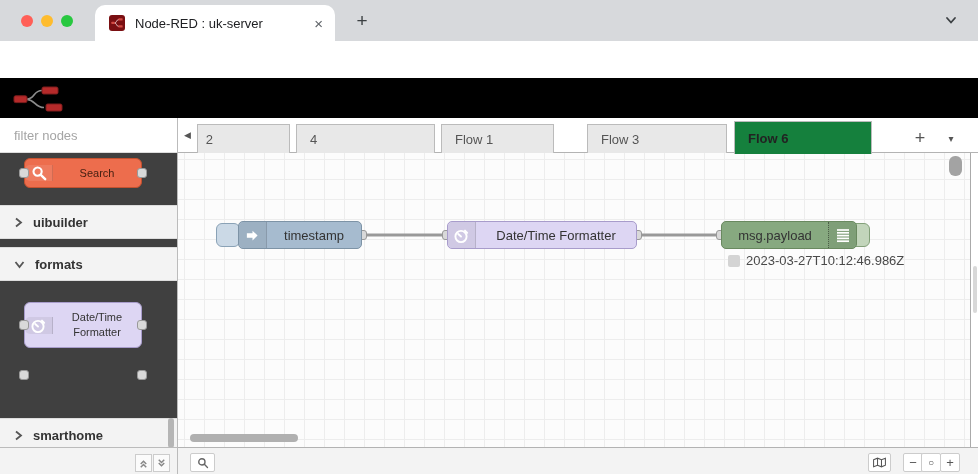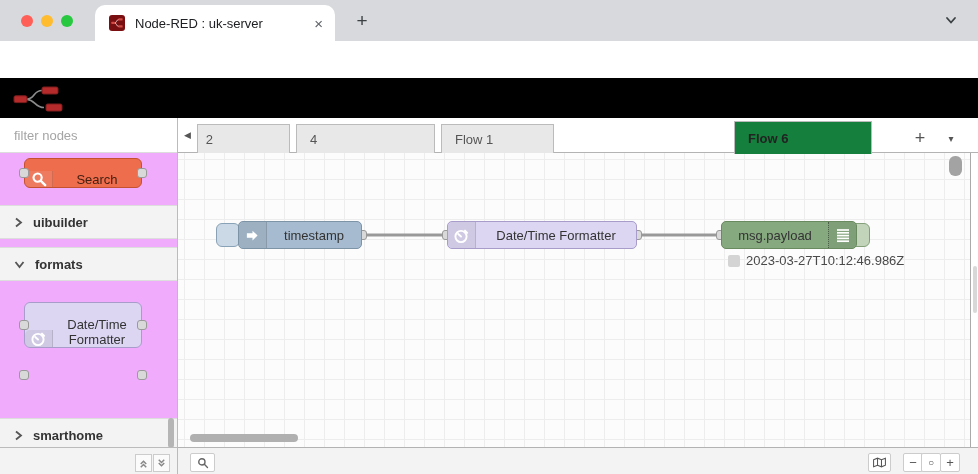--- a/index.html
+++ b/index.html
@@ -27,27 +27,27 @@
 
   
   .nrheader{position:absolute;left:0;top:78px;width:978px;height:40px;background:#000}
   .nrtitle{position:absolute;left:68px;top:89px;color:#e6e6e6;font-size:19px;font-weight:500}
   .deploy{position:absolute;left:775px;top:84px;width:130px;height:30px;background:#4a4a4a;border-radius:3px;display:flex;align-items:center;justify-content:center;color:#9a9a9a;font-size:14px;font-weight:600}
   .dchev{margin-left:14px;font-size:10px;color:#8a8a8a}
   .hamb{position:absolute;left:933px;top:89px}
   .hamb div{width:26px;height:3.5px;background:#e8e8e8;margin-bottom:4px;border-radius:1px}
 
   
-  .palette{position:absolute;left:0;top:118px;width:178px;height:329px;background:#f0abfc;border-right:1px solid #bbb}
+  .palette{position:absolute;left:0;top:118px;width:178px;height:329px;background:#404040;border-right:1px solid #bbb}
   .pfilter{position:absolute;left:0;top:0;width:177px;height:35px;background:#fff;border-bottom:1px solid #ddd;display:flex;align-items:center;padding:0 8px}
   .pfilter input{border:none;outline:none;flex:1;margin-left:6px;font-size:13px;font-family:"Liberation Sans",sans-serif;color:#333;background:transparent}
   .pfilter input::placeholder{color:#a5a5a5}
   .pcat{position:absolute;left:0;width:177px;height:34px;background:#f3f3f3;border-top:1px solid #ddd;border-bottom:1px solid #ddd;display:flex;align-items:center;padding-left:14px}
   .pcat span{margin-left:10px;font-weight:bold;color:#333;font-size:13px}
-  .pnode{position:absolute;border-radius:6px;border:1px solid rgba(0,0,0,0.3);display:flex;align-items:flex-end;font-size:13px;color:#333}
+  .pnode{position:absolute;border-radius:6px;border:1px solid rgba(0,0,0,0.3);display:flex;align-items:center;font-size:11px;color:#333}
   .nicon{width:28px;flex:none;background:rgba(0,0,0,0.06);border-right:1px solid rgba(0,0,0,0.12);display:flex;align-items:center;justify-content:center;border-radius:5px 0 0 5px}
   .nlabel{flex:1;display:flex;align-items:center;justify-content:center;text-align:center;line-height:15px;padding:0 4px}
   .port{position:absolute;width:10px;height:10px;background:#d9d9d9;border:1px solid #999;border-radius:3px}
   .pscroll{position:absolute;left:168px;top:300px;width:6px;height:30px;background:#b5b5b5;border-radius:3px}
   .pfooter{position:absolute;left:0;top:447px;width:178px;height:27px;background:#f3f3f3;border-top:1px solid #bbb;border-right:1px solid #bbb}
   .pfbtn{position:absolute;top:6px;width:17px;height:18px;background:#fbfbfb;border:1px solid #ccc;display:flex;align-items:center;justify-content:center}
 
   
   .wtabs{position:absolute;left:178px;top:118px;width:800px;height:35px;background:#fff;border-bottom:1px solid #b3b3b3}
   .wtab{position:absolute;top:6px;height:29px;background:#e8e8e8;border:1px solid #bbb;border-bottom:none;color:#555;font-size:13px;display:flex;align-items:center;padding-left:13px;overflow:hidden;white-space:nowrap}
@@ -284,20 +284,23 @@
 
     <div class="wtab" style="left:19px;width:93px">
       <span style="margin-left:-10px;width:12px;text-align:right">2</span>
     </div>
     <div class="wtab" style="left:118px;width:139px">
       <span>4</span>
     </div>
     <div class="wtab" style="left:263px;width:113px">
       <span>Flow 1</span>
     </div>
+    <div class="wtab" style="left:409px;width:140px">
+      <span>Flow 3</span>
+    </div>
     <div class="wtab active" style="left:556px;width:138px">
       <span>Flow 6</span>
     </div>
 
     <div class="waddbtn" style="left:727px;width:30px;font-size:18px">+</div>
     <div class="waddbtn" style="left:763px;width:20px;font-size:10px">▾</div>
   </div>
 
   <div class="canvas">
 

